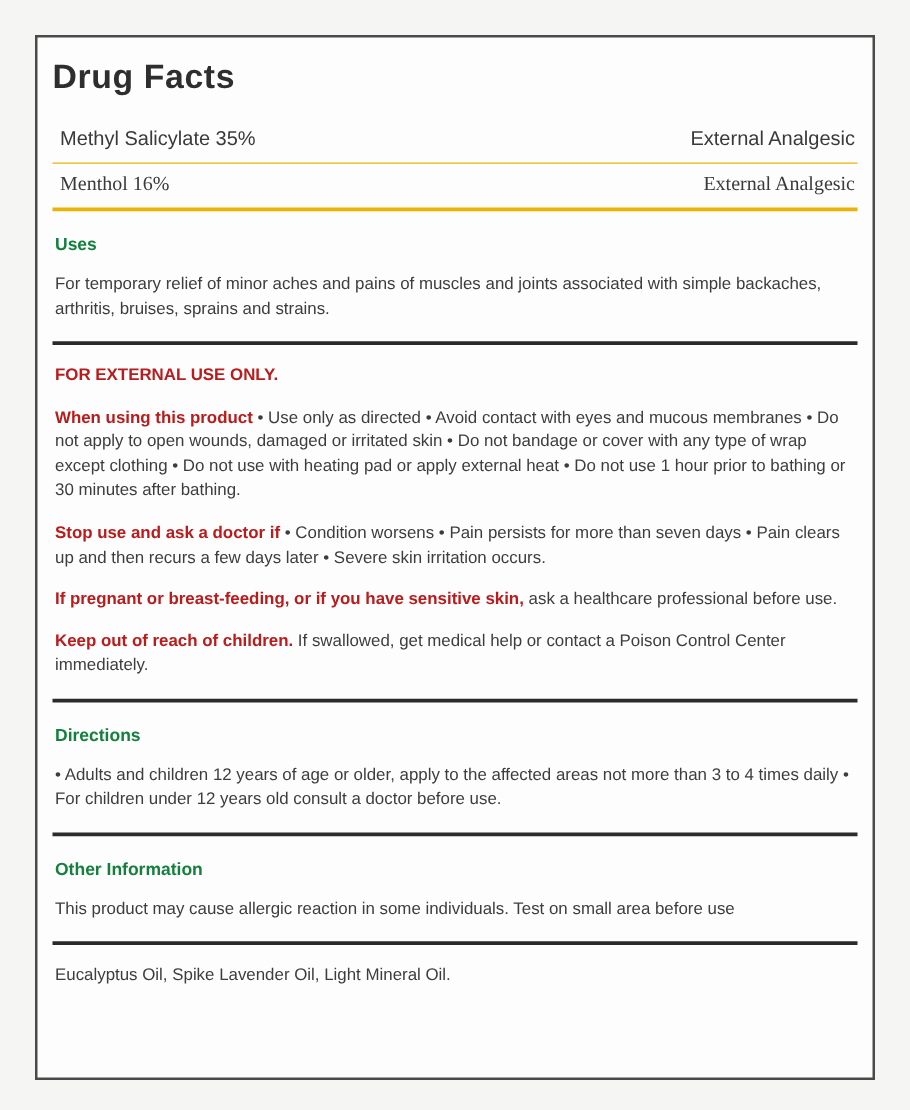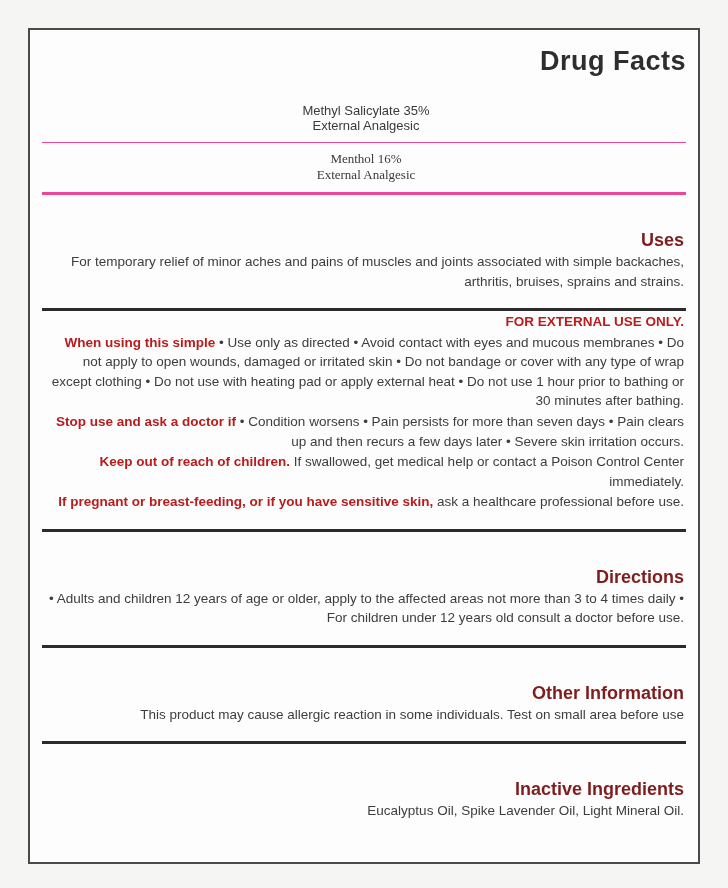--- a/index.html
+++ b/index.html
@@ -7,21 +7,20 @@
     width: 728px;
     height: 888px;
     background: #f5f5f4;
     font-family: "Liberation Sans", sans-serif;
     color: #3a3a3a;
   }
   .page {
     width: 728px;
     height: 851px;
     padding: 28px 28px 22px 28px;
-    text-align: right;
   }
   .panel {
     width: 672px;
     min-height: 836px;
     background: #fdfdfd;
     border: 2px solid #4a4a4a;
     padding: 14px 12px 16px 12px;
   }
   .title {
     font-size: 27px;
@@ -37,39 +36,38 @@
     align-items: flex-end;
     font-weight: bold;
     font-size: 13.5px;
     padding: 4px 2px 6px 2px;
     border-bottom: 3px solid #2b2b2b;
   }
   .ai-row {
     display: flex;
     justify-content: space-between;
     align-items: center;
-    font-size: 13px;
+    font-size: 16px;
     padding: 8px 2px 9px 6px;
-    border-bottom: 2px solid #ec4899;
-    flex-direction: column;
+    border-bottom: 2px solid #eab308;
   }
   .ai-row.thin { border-bottom-width: 1.5px; }
   .ai-row.thick { border-bottom-width: 3px; font-family: Liberation Serif, serif; }
   
   section { padding: 0 2px; }
   .sec-heading {
-    font-size: 18px;
+    font-size: 14px;
     font-weight: bold;
-    color: #7f1d1d;
-    margin: 35px 0 0 0;
+    color: #15803d;
+    margin: 18px 0 0 0;
   }
   .sec-body {
     font-size: 13.5px;
     line-height: 1.45;
-    margin: 1px 0 0 0;
+    margin: 14px 0 0 0;
     color: #3d3d3d;
   }
   .sec-body b { color: #b91c1c; }
   hr.rule {
     border: none;
     border-top: 3px solid #2b2b2b;
     margin: 17px 0 0 0;
   }
 </style>
 </head>
@@ -92,38 +90,37 @@
     </div>
 
     <section>
       <h2 class="sec-heading">Uses</h2>
       <p class="sec-body">For temporary relief of minor aches and pains of muscles and joints associated with simple backaches, arthritis, bruises, sprains and strains.</p>
     </section>
     <hr class="rule">
 
     <section>
       <p class="sec-body"><b>FOR EXTERNAL USE ONLY.</b></p>
-      <p class="sec-body"><b>When using this simple</b><span> • Use only as directed • Avoid contact with eyes and mucous membranes • Do not apply to open wounds, damaged or irritated skin • Do not bandage or cover with any type of wrap except clothing • Do not use with heating pad or apply external heat • Do not use 1 hour prior to bathing or 30 minutes after bathing.</span></p>
+      <p class="sec-body"><b>When using this product</b><span> • Use only as directed • Avoid contact with eyes and mucous membranes • Do not apply to open wounds, damaged or irritated skin • Do not bandage or cover with any type of wrap except clothing • Do not use with heating pad or apply external heat • Do not use 1 hour prior to bathing or 30 minutes after bathing.</span></p>
       <p class="sec-body"><b>Stop use and ask a doctor if</b><span> • Condition worsens • Pain persists for more than seven days • Pain clears up and then recurs a few days later • Severe skin irritation occurs.</span></p>
+      <p class="sec-body"><b>If pregnant or breast-feeding, or if you have sensitive skin,</b><span> ask a healthcare professional before use.</span></p>
       <p class="sec-body"><b>Keep out of reach of children.</b><span> If swallowed, get medical help or contact a Poison Control Center immediately.</span></p>
-      <p class="sec-body"><b>If pregnant or breast-feeding, or if you have sensitive skin,</b><span> ask a healthcare professional before use.</span></p>
     </section>
     <hr class="rule">
 
     <section>
       <h2 class="sec-heading">Directions</h2>
       <p class="sec-body">• Adults and children 12 years of age or older, apply to the affected areas not more than 3 to 4 times daily • For children under 12 years old consult a doctor before use.</p>
     </section>
     <hr class="rule">
 
     <section>
       <h2 class="sec-heading">Other Information</h2>
       <p class="sec-body">This product may cause allergic reaction in some individuals. Test on small area before use</p>
     </section>
     <hr class="rule">
 
     <section>
-      <h2 class="sec-heading">Inactive Ingredients</h2>
       <p class="sec-body">Eucalyptus Oil, Spike Lavender Oil, Light Mineral Oil.</p>
     </section>
 
   </div>
 </div>
 
 </body></html>

